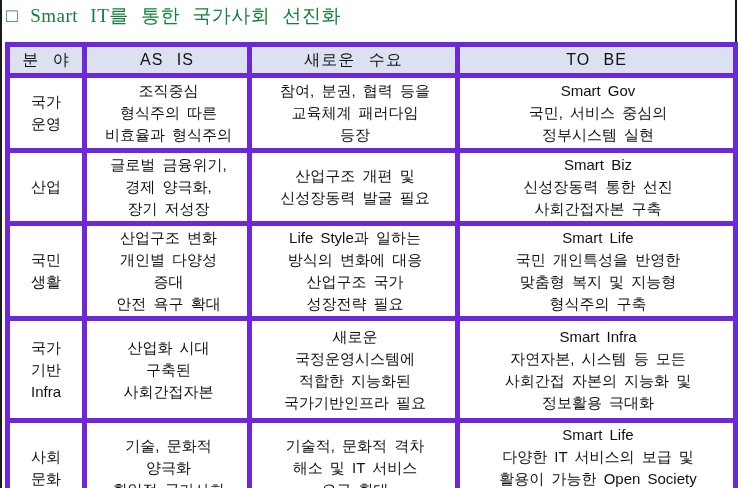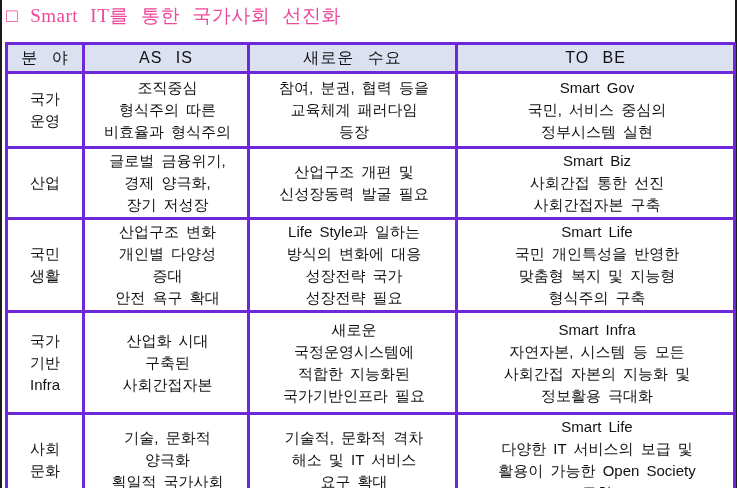--- a/index.html
+++ b/index.html
@@ -28,34 +28,34 @@
   .edge.left  { left: 0; }
   .edge.right { left: 735px; }
   .title {
     position: absolute;
     left: 6px;
     top: 3px;
     font-family: "Liberation Serif", serif;
     font-size: 19px;
     letter-spacing: 0.5px;
     word-spacing: 7px;
-    color: #ec4899;
+    color: #15803d;
     white-space: nowrap;
   }
   table.cmp {
     position: absolute;
     left: 5px;
     top: 42px;
     width: 728px;
     border-collapse: collapse;
     table-layout: fixed;
     border: 2px solid #000000;
   }
   table.cmp th, table.cmp td {
-    border: 3px solid #6d28d9;
+    border: 5px solid #6d28d9;
     vertical-align: middle;
     overflow: hidden;
   }
   table.cmp th {
     height: 24px;
     background: var(--header-bg, #dce1f1);
     font-size: 16px;
     font-weight: normal;
     text-align: center;
     word-spacing: 8px;
@@ -136,39 +136,39 @@
             <div class="line">글로벌 금융위기,</div>
             <div class="line">경제 양극화,</div>
             <div class="line">장기 저성장</div>
           </td>
           <td class="c-demand">
             <div class="line">산업구조 개편 및</div>
             <div class="line">신성장동력 발굴 필요</div>
           </td>
           <td class="c-tobe">
             <div class="line"><b>Smart Biz</b></div>
-            <div class="line">사회간접 통한 선진</div>
+            <div class="line">신성장동력 통한 선진</div>
             <div class="line">사회간접자본 구축</div>
           </td>
         </tr>
         <tr class="r2">
           <td class="c-field">
             <div class="line">국민</div>
             <div class="line">생활</div>
           </td>
           <td class="c-asis">
             <div class="line">산업구조 변화</div>
             <div class="line">개인별 다양성</div>
             <div class="line">증대</div>
             <div class="line">안전 욕구 확대</div>
           </td>
           <td class="c-demand">
             <div class="line"><b>Life Style</b>과 일하는</div>
             <div class="line">방식의 변화에 대응</div>
-            <div class="line">성장전략 국가</div>
+            <div class="line">산업구조 국가</div>
             <div class="line">성장전략 필요</div>
           </td>
           <td class="c-tobe">
             <div class="line"><b>Smart Life</b></div>
             <div class="line">국민 개인특성을 반영한</div>
             <div class="line">맞춤형 복지 및 지능형</div>
             <div class="line">형식주의 구축</div>
           </td>
         </tr>
         <tr class="r3">

